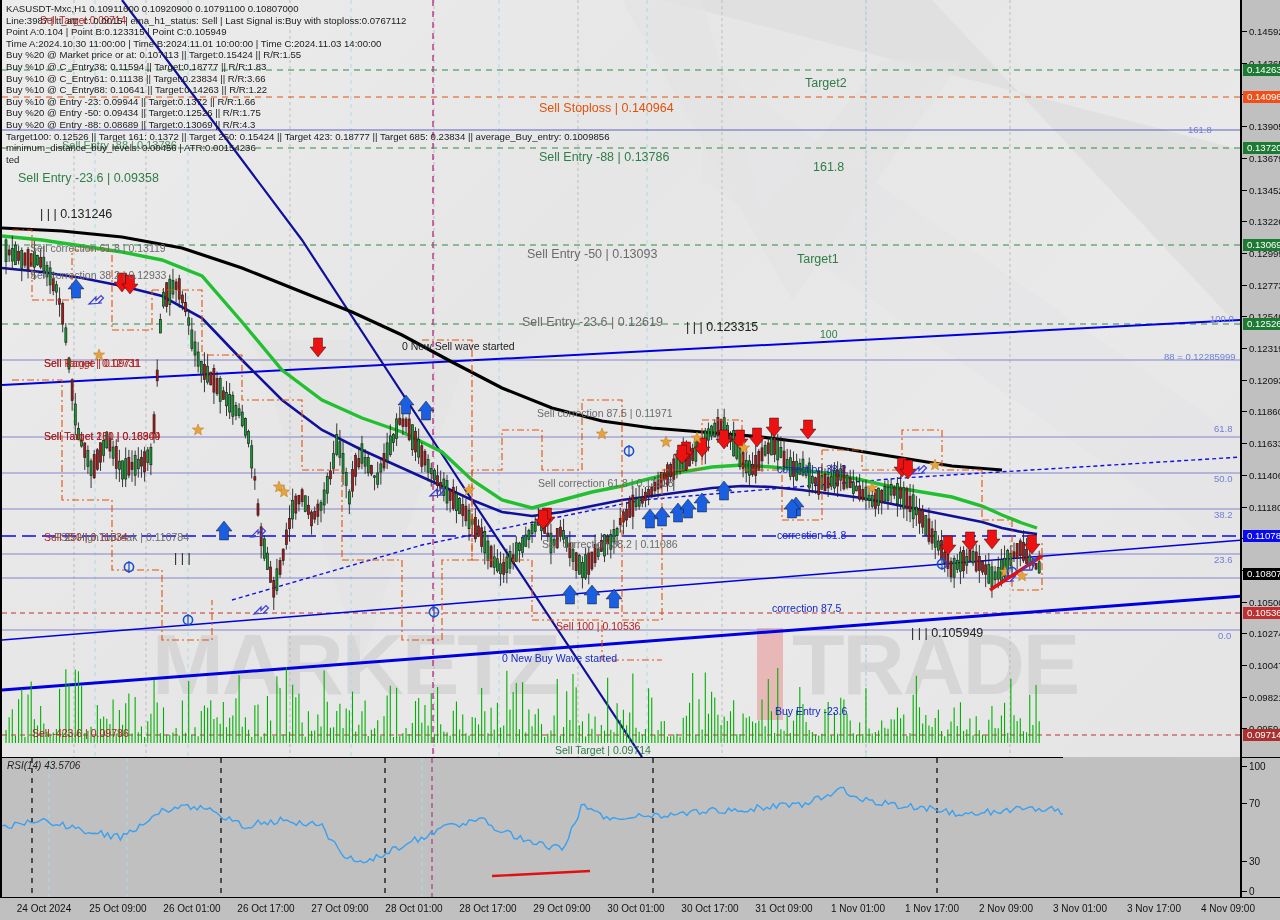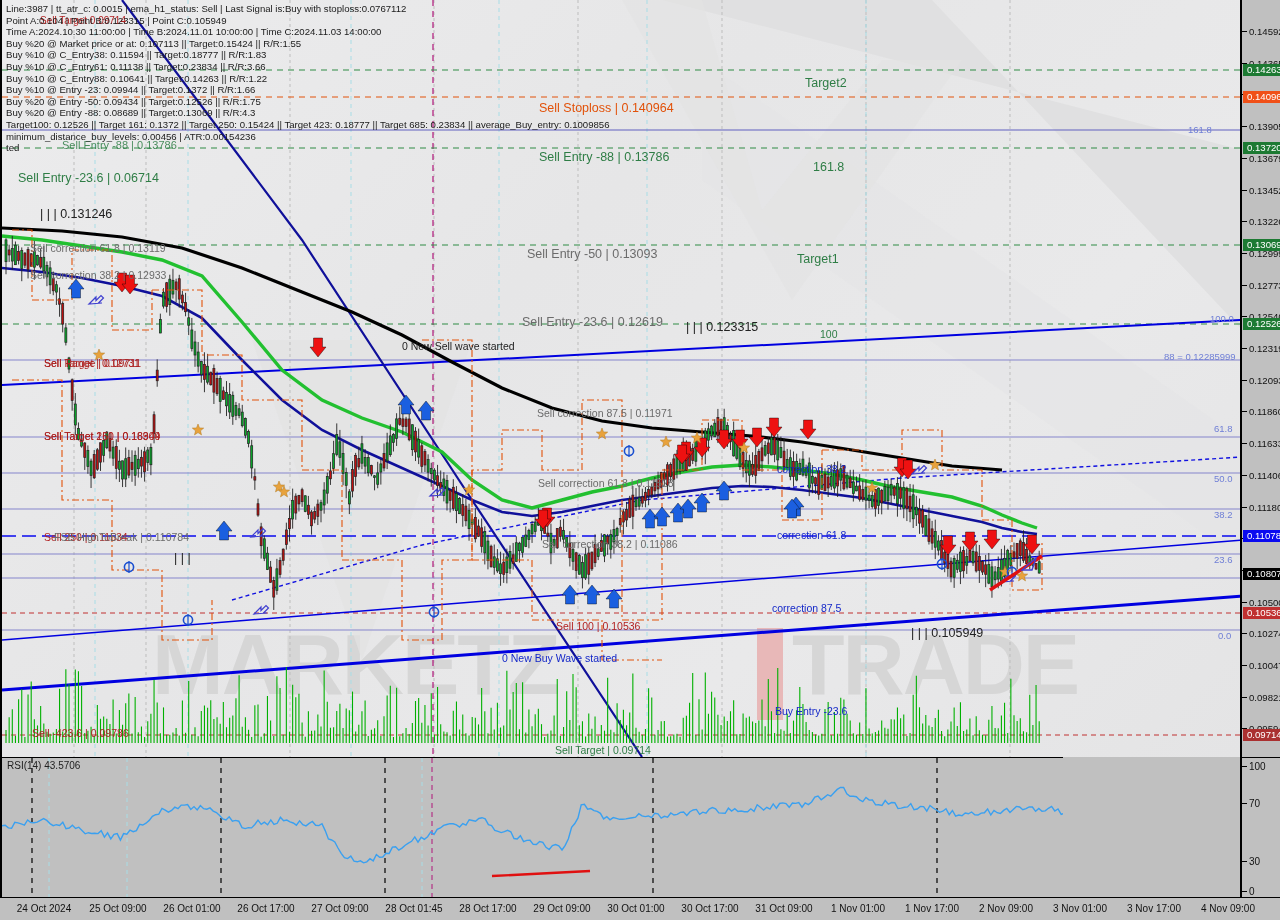--- a/index.html
+++ b/index.html
@@ -5,21 +5,21 @@
   * { box-sizing: border-box; margin:0; padding:0; }
   html,body { width:1280px; height:920px; overflow:hidden; background:#c0c0c0;
     font-family:"Liberation Sans", sans-serif; }
   #app { position:relative; width:1280px; height:920px; }
 
   
   #price-pane { position:absolute; left:0; top:0; width:1240px; height:757px;
     background:linear-gradient(135deg,#ececed 0%,#e6e6e7 40%,#e9e9ea 70%,#e4e4e5 100%);
     border-left:2px solid #000; overflow:hidden; }
   #rsi-pane { position:absolute; left:0; top:757px; width:1063px; height:140px;
-    background:#c0c0c0; border-left:2px solid #000; border-top:1px solid #000; overflow:hidden; }
+    background:#c0c0c0; border-left:2px solid #000; border-top:1px solid #000; overflow:hidden;font-style:italic; }
   #scale-price { position:absolute; left:1240px; top:0; width:40px; height:757px;
     background:#c0c0c0; border-left:2px solid #000; }
   #scale-rsi { position:absolute; left:1240px; top:757px; width:40px; height:140px;
     background:#c0c0c0; border-left:2px solid #000; border-top:1px solid #000;}
   #time-axis { position:absolute; left:0; top:897px; width:1280px; height:23px;
     background:#c0c0c0; border-top:1px solid #000; }
 
   
   .wm { position:absolute; pointer-events:none; font-weight:bold; color:#d6d6d6;
     font-size:86px; letter-spacing:-2px; white-space:nowrap; }
@@ -1287,20 +1287,21 @@
         <path d="M910,474 l7,-7 l0,3.5 l5,-5 l2.5,2.5 l-5,5 l3.5,0 z" fill="none" stroke="#4040d0" stroke-width="1.2"></path>
         <path d="M999,582 l7,-7 l0,3.5 l5,-5 l2.5,2.5 l-5,5 l3.5,0 z" fill="none" stroke="#4040d0" stroke-width="1.2"></path>
       </svg>
 
     <svg class="ovl" width="1240" height="757">
       <line x1="988" y1="590" x2="1040" y2="556" stroke="#e01010" stroke-width="3.4"></line>
       <path d="M1020,570 l14,-12 -4,12 z" fill="none" stroke="#4040d0" stroke-width="1.4"></path>
     </svg>
 
     <div id="info">
+      <div>KASUSDT-Mxc,H1  0.10911600 0.10920900 0.10791100 0.10807000</div>
       <div id="info-rest">
           <div>Line:3987 | tt_atr_c: 0.0015 | ema_h1_status: Sell | Last Signal is:Buy with stoploss:0.0767112</div>
           <div>Point A:0.104 | Point B:0.123315 | Point C:0.105949</div>
           <div>Time A:2024.10.30 11:00:00 | Time B:2024.11.01 10:00:00 | Time C:2024.11.03 14:00:00</div>
           <div>Buy %20 @ Market price or at: 0.107113 || Target:0.15424 || R/R:1.55</div>
           <div>Buy %10 @ C_Entry38: 0.11594 || Target:0.18777 || R/R:1.83</div>
           <div>Buy %10 @ C_Entry61: 0.11138 || Target:0.23834 || R/R:3.66</div>
           <div>Buy %10 @ C_Entry88: 0.10641 || Target:0.14263 || R/R:1.22</div>
           <div>Buy %10 @ Entry -23: 0.09944 || Target:0.1372 || R/R:1.66</div>
           <div>Buy %20 @ Entry -50: 0.09434 || Target:0.12526 || R/R:1.75</div>
@@ -1308,21 +1309,21 @@
           <div>Target100: 0.12526 || Target 161: 0.1372 || Target 250: 0.15424 || Target 423: 0.18777 || Target 685: 0.23834 || average_Buy_entry: 0.1009856</div>
           <div>minimum_distance_buy_levels: 0.00456 | ATR:0.00154236</div>
           <div>ted</div>
         </div>
     </div>
 
     <div class="lbl red" style="left:38px; top:15px; font-size:10px;">Sell Target 0.09714</div>
     <div class="lbl green" style="left:60px; top:139px; font-size:11px; opacity:.85;">Sell Entry -88 | 0.13786</div>
 
     <div id="labels-mount">
-        <div class="lbl green big" style="left: 16px; top: 171px;">Sell Entry -23.6 | 0.06714</div>
+        <div class="lbl green big" style="left: 16px; top: 171px;">Sell Entry -23.6 | 0.09358</div>
         <div class="lbl black big" style="left: 38px; top: 207px;">| | | 0.131246</div>
         <div class="lbl grey" style="left: 28px; top: 242px;">Sell correction 61.8 | 0.13119</div>
         <div class="lbl grey" style="left: 28px; top: 269px;">Sell correction 38.2 | 0.12933</div>
         <div class="lbl red" style="left: 42px; top: 357px;">Sell Target | 0.12731</div>
         <div class="lbl dkred" style="left: 42px; top: 357px;">Sell Range | 0.09711</div>
         <div class="lbl red" style="left: 42px; top: 430px;">Sell Target 250 | 0.18944</div>
         <div class="lbl dkred" style="left: 42px; top: 430px;">Sell Target 161 | 0.16309</div>
         <div class="lbl red" style="left: 42px; top: 531px;">Sell 250 | 0.11534</div>
         <div class="lbl grey" style="left: 52px; top: 531px;">FSB HighToBreak | 0.110784</div>
         <div class="lbl black big" style="left: 172px; top: 551px;">| | |</div>
@@ -1433,21 +1434,21 @@
       </div>
   </div>
 
   <div id="time-axis">
     <div id="time-ticks">
         <div class="tlabel" style="left: 44px;">24 Oct 2024</div>
         <div class="tlabel" style="left: 118px;">25 Oct 09:00</div>
         <div class="tlabel" style="left: 192px;">26 Oct 01:00</div>
         <div class="tlabel" style="left: 266px;">26 Oct 17:00</div>
         <div class="tlabel" style="left: 340px;">27 Oct 09:00</div>
-        <div class="tlabel" style="left: 414px;">28 Oct 01:45</div>
+        <div class="tlabel" style="left: 414px;">28 Oct 01:00</div>
         <div class="tlabel" style="left: 488px;">28 Oct 17:00</div>
         <div class="tlabel" style="left: 562px;">29 Oct 09:00</div>
         <div class="tlabel" style="left: 636px;">30 Oct 01:00</div>
         <div class="tlabel" style="left: 710px;">30 Oct 17:00</div>
         <div class="tlabel" style="left: 784px;">31 Oct 09:00</div>
         <div class="tlabel" style="left: 858px;">1 Nov 01:00</div>
         <div class="tlabel" style="left: 932px;">1 Nov 17:00</div>
         <div class="tlabel" style="left: 1006px;">2 Nov 09:00</div>
         <div class="tlabel" style="left: 1080px;">3 Nov 01:00</div>
         <div class="tlabel" style="left: 1154px;">3 Nov 17:00</div>

